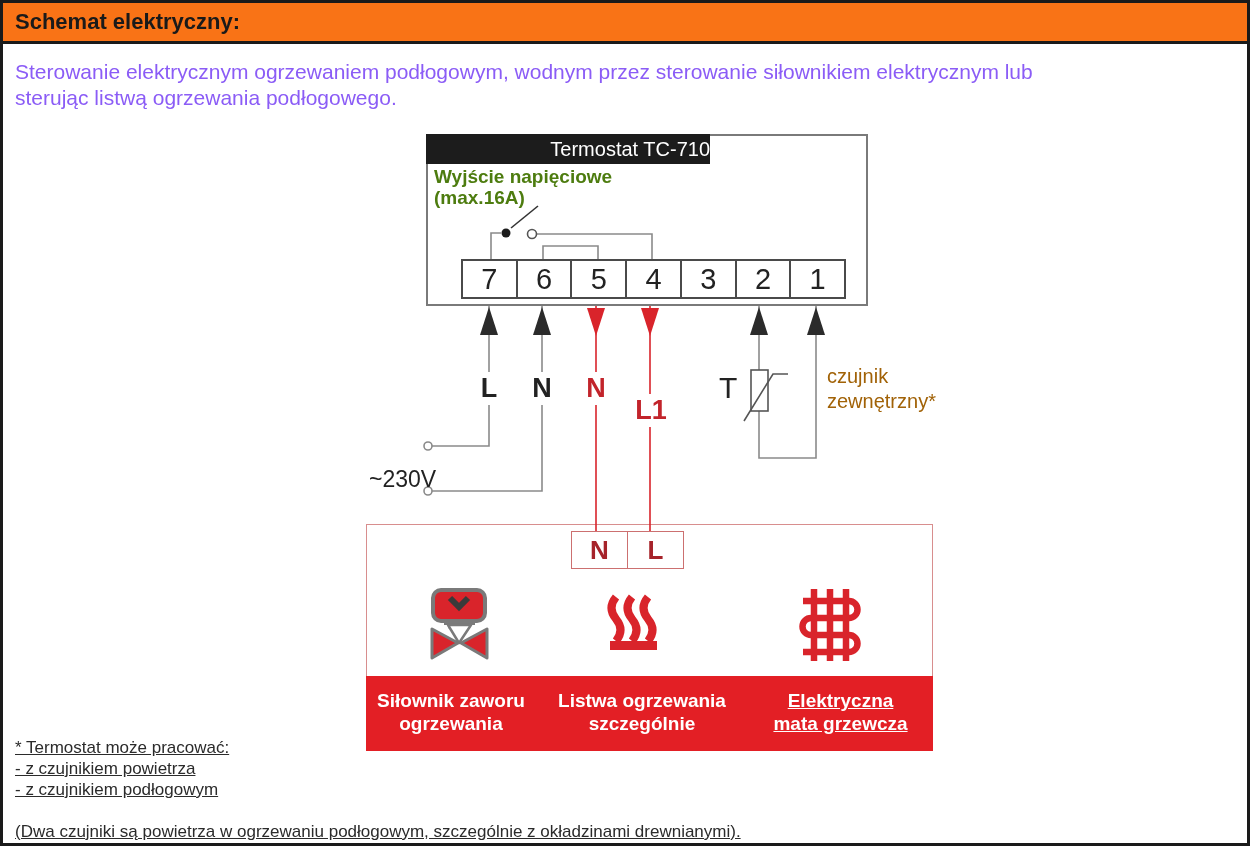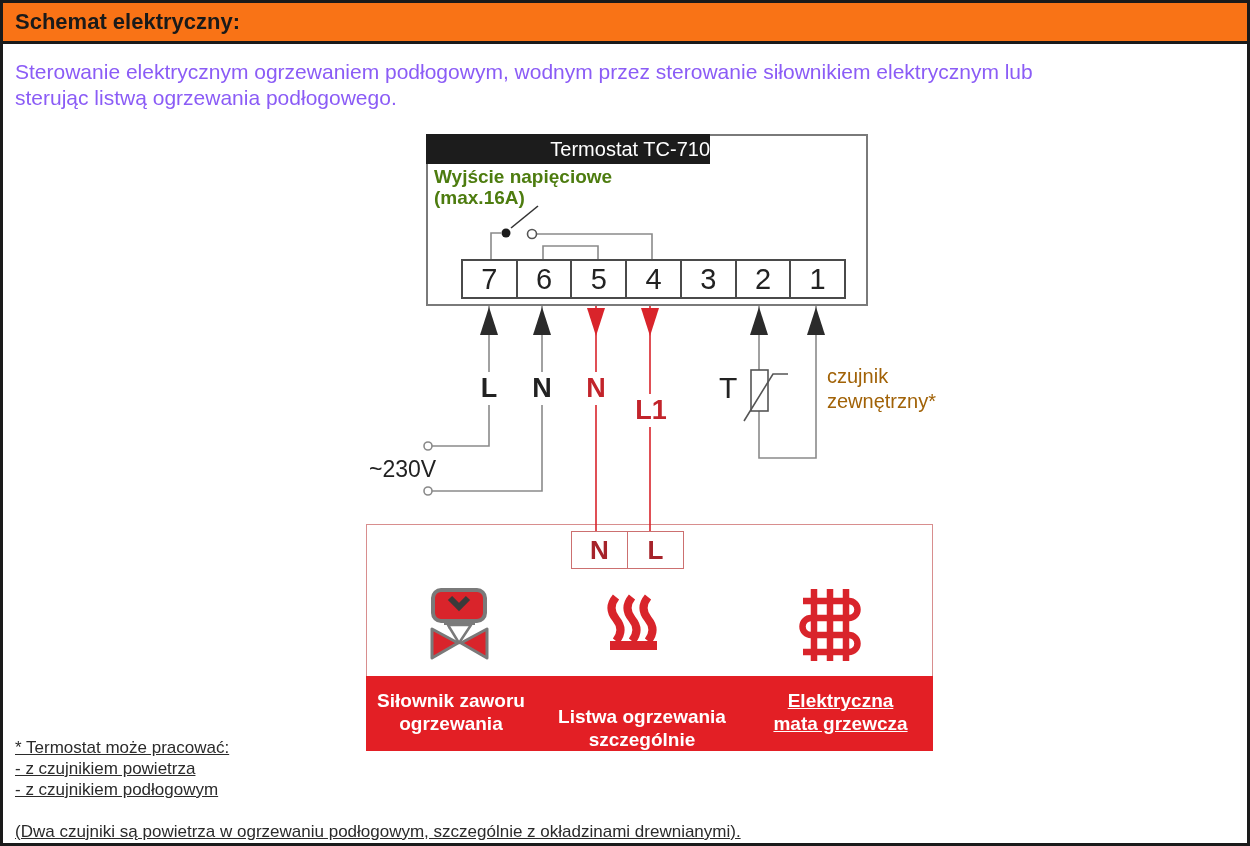--- a/index.html
+++ b/index.html
@@ -37,21 +37,21 @@
   .load-box {
     position: absolute; left: 363px; top: 521px; width: 567px; height: 227px;
     border: 1px solid #d88e8e; background: #fff;
   }
   .banner {
     position: absolute; left: 363px; top: 673px; width: 567px; height: 75px;
     background: #e31f25; display: flex; padding-top: 13px;
   }
   .banner .col { color: #fff; font-weight: bold; font-size: 19px; line-height: 23px; text-align: center; }
   .banner .c1 { width: 170px; }
-  .banner .c2 { width: 212px; margin-top: 16px; }
+  .banner .c2 { width: 212px; }
   .banner .c3 { width: 185px; text-decoration: underline; }
   
   svg.wires { position: absolute; left: 0; top: 0; width: 1250px; height: 846px; }
   
   .strip {
     position: absolute; left: 458px; top: 256px; width: 385px; height: 40px;
     display: flex; background: #fff; border: 2px solid #4a4a4a;
   }
   .strip .cell {
     flex: 1; display: flex; align-items: center; justify-content: center;
@@ -74,21 +74,21 @@
   }
   .wire-label.red { color: #c2242b; }
   .t-label {
     position: absolute; left: 716px; top: 368px; font-size: 30px; color: #222;
   }
   .sensor-label {
     position: absolute; left: 824px; top: 361px;
     font-size: 20px; color: #a16207; line-height: 25px;
   }
   .supply-label {
-    position: absolute; left: 366px; top: 453px; font-size: 23px; color: #222;
+    position: absolute; left: 366px; top: 463px; font-size: 23px; color: #222;
   }
   .footnotes {
     position: absolute; left: 12px; top: 734px; width: 1220px;
     font-size: 17px; color: #2b2b2b; line-height: 21px; text-decoration: underline;
   }
 </style>
 </head>
 <body>
 
 <div class="page">

